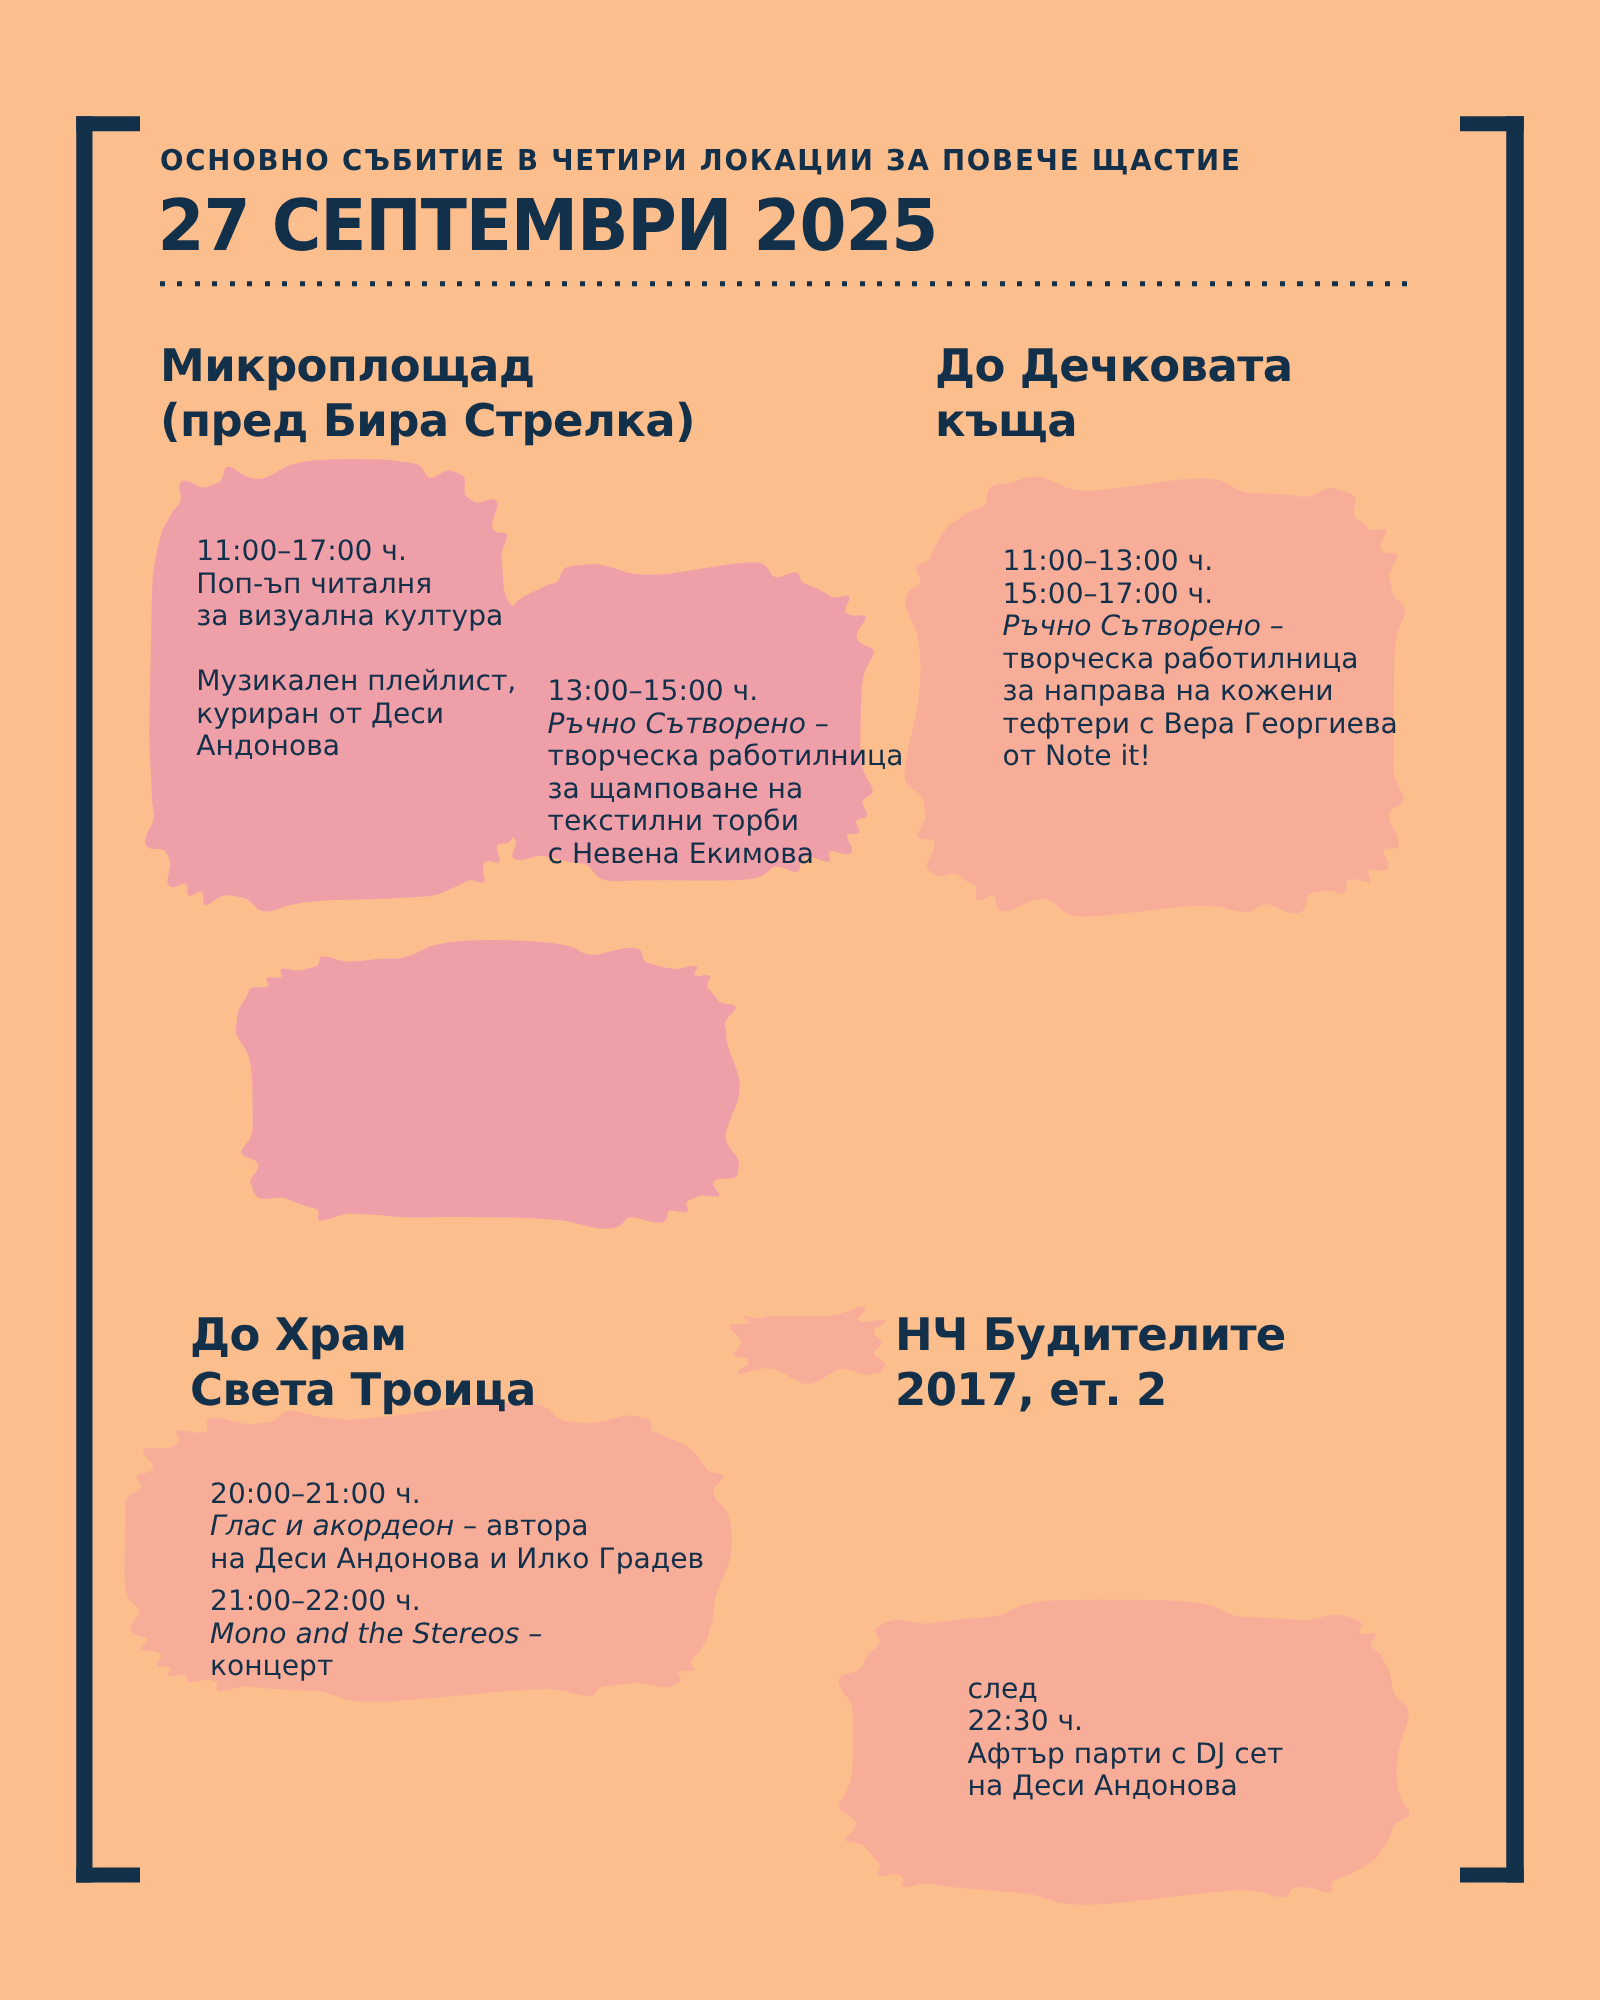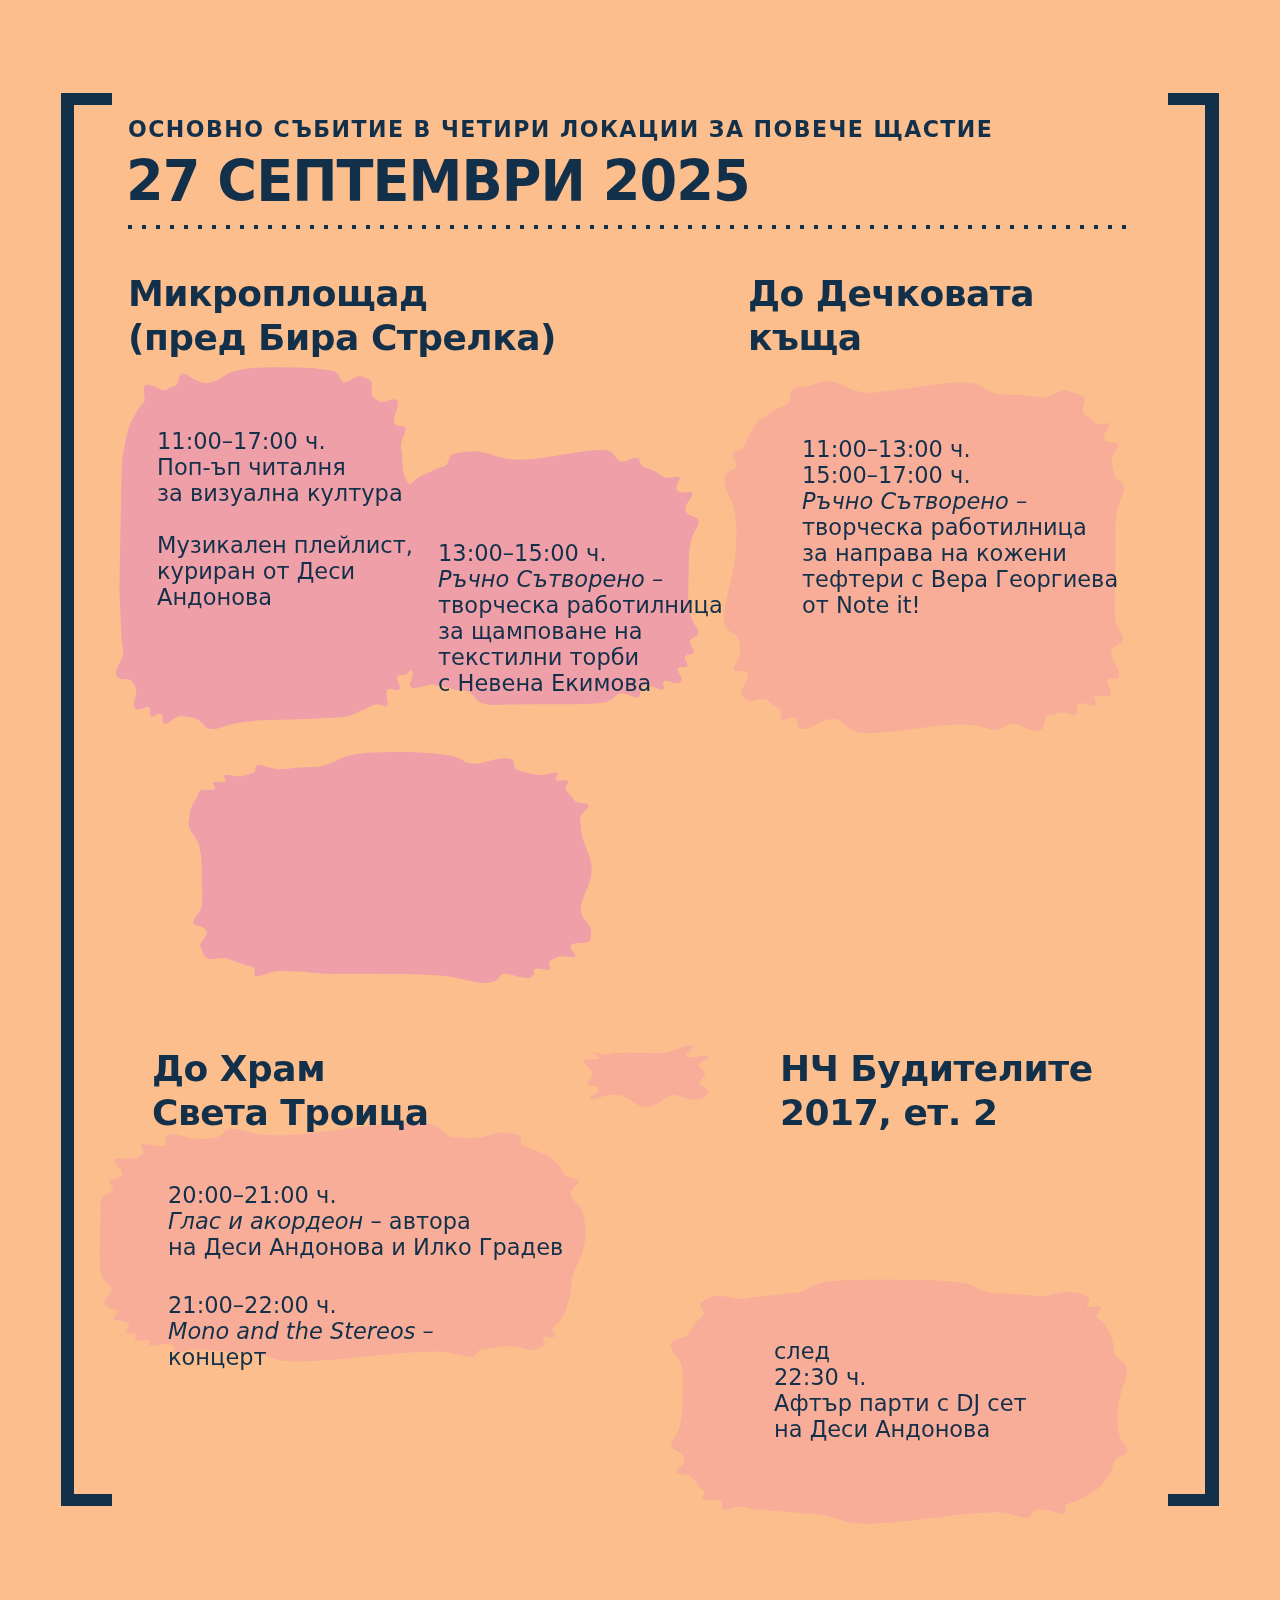--- a/index.html
+++ b/index.html
@@ -43,21 +43,21 @@
   .loc{
     position:absolute;
     font-size:36px;font-weight:bold;line-height:44px;letter-spacing:-.5px;
     white-space:pre-line;
   }
   
   .card{position:absolute;font-size:22.5px;line-height:26px;z-index:2;}
   .time{font-weight:normal;white-space:pre-line;}
   .lines{white-space:pre-line;}
   .para2{margin-top:26px;}
-  .gap2{margin-top:32px;}
+  .gap2{margin-top:8px;}
   .it{font-style:italic;}
 </style>
 </head>
 <body>
 
 <div class="poster">
 
   <div class="blob pink" style="left:110px;top:372px;width:305px;height:358px;">
       <svg viewBox="0 0 305 358">
         <path d="M300.8,150.3 Q294.8,179.0 294.9,205.5 Q294.9,232.0 294.4,241.6 Q294.0,251.1 299.8,262.1 Q305.6,273.1 299.0,275.3 Q292.4,277.5 297.0,286.8 Q301.6,296.1 299.3,299.7 Q297.0,303.4 291.0,303.1 Q285.0,302.8 288.7,311.4 Q292.4,319.9 285.6,317.7 Q278.7,315.5 277.1,318.5 Q275.4,321.4 277.3,328.8 Q279.2,336.2 273.2,333.8 Q267.1,331.4 264.1,332.7 Q261.0,333.9 258.0,335.5 Q255.0,337.0 251.8,338.6 Q248.6,340.2 245.0,341.7 Q241.5,343.3 237.1,344.2 Q232.8,345.0 227.5,345.4 Q222.2,345.7 215.8,346.0 Q209.3,346.4 200.4,346.8 Q191.4,347.3 160.0,348.0 Q128.5,348.8 114.1,354.6 Q99.6,360.3 94.2,353.3 Q88.7,346.4 83.1,345.7 Q77.5,345.1 72.8,344.2 Q68.2,343.2 60.1,349.4 Q52.0,355.6 52.6,347.0 Q53.2,338.5 46.1,342.9 Q39.0,347.3 40.0,340.0 Q40.9,332.7 34.5,335.7 Q28.1,338.7 25.4,336.7 Q22.6,334.7 24.9,327.0 Q27.2,319.3 25.8,316.0 Q24.4,312.8 22.6,309.8 Q20.8,306.8 15.1,307.2 Q9.3,307.5 6.8,304.3 Q4.3,301.0 9.4,291.4 Q14.6,281.8 13.1,276.9 Q11.7,272.0 11.5,265.4 Q11.3,258.8 10.9,250.7 Q10.5,242.5 9.8,230.3 Q9.1,218.1 10.0,179.2 Q10.8,140.4 11.1,128.1 Q11.3,115.8 11.5,107.6 Q11.6,99.4 12.0,92.9 Q12.4,86.4 13.3,81.1 Q14.2,75.9 15.0,71.2 Q15.9,66.5 17.0,62.5 Q18.1,58.4 19.2,54.5 Q20.4,50.7 22.2,47.8 Q24.1,44.9 25.6,41.8 Q27.2,38.7 29.1,36.0 Q31.0,33.4 33.3,31.1 Q35.5,28.8 34.1,21.4 Q32.6,13.9 36.2,12.8 Q39.7,11.7 46.4,15.5 Q53.1,19.4 56.3,17.4 Q59.4,15.5 63.5,14.6 Q67.6,13.6 69.2,5.8 Q70.7,-2.1 79.6,4.5 Q88.5,11.1 96.1,11.2 Q103.6,11.2 115.1,3.4 Q126.6,-4.5 160.8,-4.7 Q195.1,-4.9 204.6,-3.7 Q214.2,-2.5 220.8,-1.5 Q227.5,-0.5 230.1,6.4 Q232.6,13.2 240.3,8.1 Q247.9,2.9 251.7,4.6 Q255.5,6.3 259.1,7.6 Q262.8,8.9 261.8,16.6 Q260.8,24.3 263.7,25.8 Q266.6,27.4 269.1,29.3 Q271.6,31.2 278.0,28.7 Q284.4,26.1 286.9,28.5 Q289.4,30.9 286.0,39.4 Q282.7,47.8 284.3,51.1 Q285.9,54.4 291.9,54.1 Q298.0,53.7 294.1,62.4 Q290.2,71.0 291.1,75.8 Q292.1,80.7 292.2,86.9 Q292.3,93.1 293.3,99.9 Q294.4,106.6 300.6,114.1 Q306.9,121.5 300.8,150.3 Z" fill="currentColor"></path>
@@ -104,21 +104,21 @@
   <div class="kicker">ОСНОВНО СЪБИТИЕ В ЧЕТИРИ ЛОКАЦИИ ЗА ПОВЕЧЕ ЩАСТИЕ</div>
   <div class="date-title">27 СЕПТЕМВРИ 2025</div>
   <div class="dotted"></div>
 
   <h2 class="loc" style="left:128px;top:272px;">Микроплощад
 (пред Бира Стрелка)</h2>
   <h2 class="loc" style="left:152px;top:1047px;">До Храм
 Света Троица</h2>
   <h2 class="loc" style="left:748px;top:272px;">До Дечковата
 къща</h2>
-  <h2 class="loc" style="left:780px;top:1047px;">НЧ Будителите
+  <h2 class="loc" style="left:716px;top:1047px;">НЧ Будителите
 2017, ет. 2</h2>
 
   <div class="card" style="left:157px;top:428px;width:270px;">
     <div class="time">11:00–17:00 ч.</div>
     <div class="lines">Поп-ъп читалня
 за визуална култура</div>
     <div class="lines para2">Музикален плейлист,
 куриран от Деси
 Андонова</div>
   </div>

